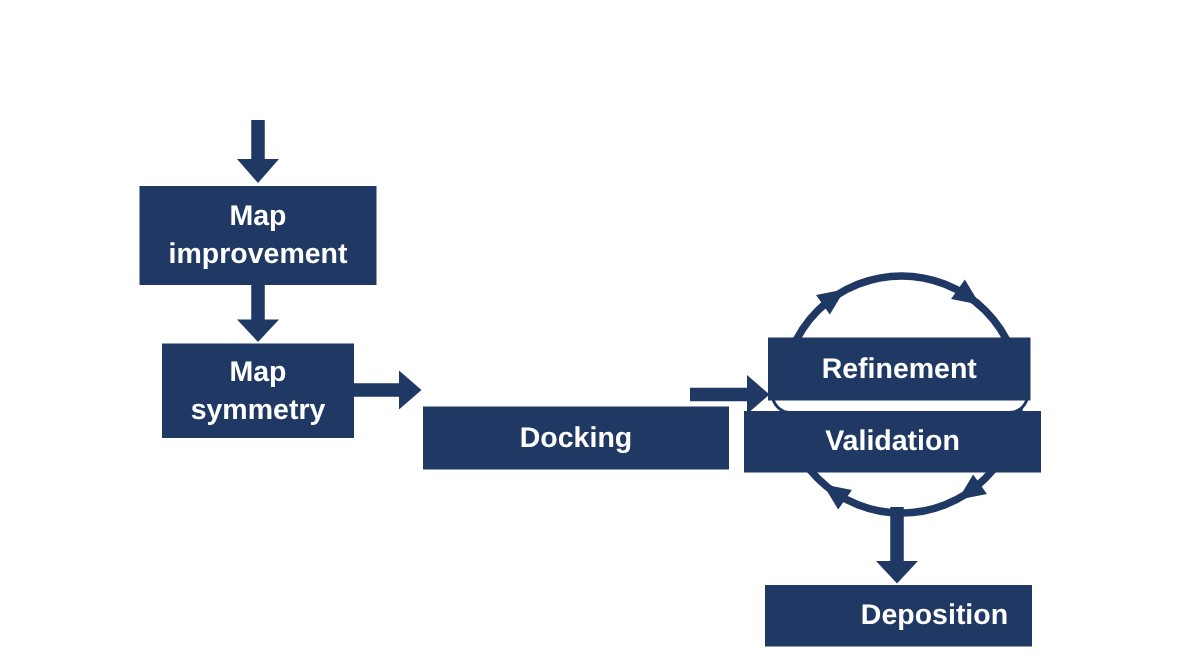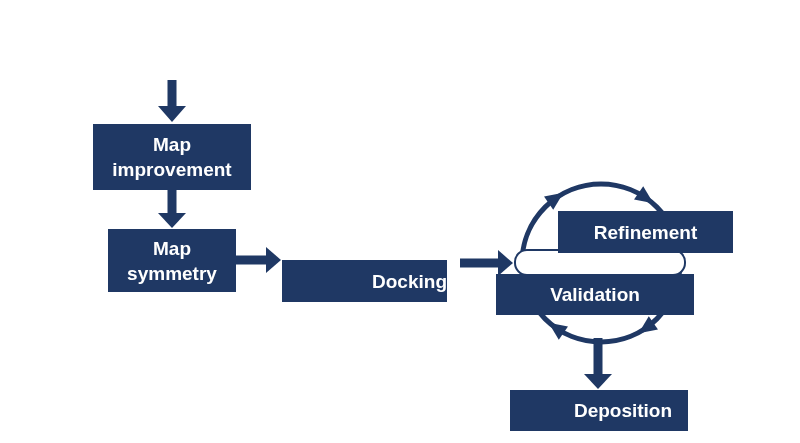--- a/index.html
+++ b/index.html
@@ -31,22 +31,22 @@
     font-size: 19px;
     line-height: 25px;
     white-space: pre-line;
     z-index: 2;
     box-sizing: border-box;
   }
   .node-map-quality    { left: 102px; top: 20px;  width: 141px; height: 63px; }
   .node-map-improvement{ left: 93px;  top: 124px; width: 158px; height: 66px; }
   .node-map-symmetry   { left: 108px; top: 229px; width: 128px; height: 63px; }
   .node-model-building { left: 282px; top: 210px; width: 177px; height: 42px; }
-  .node-docking        { left: 282px; top: 260px; width: 165px; height: 42px; justify-content: flex-end; }
-  .node-refinement     { left: 512px; top: 211px; width: 175px; height: 42px; margin-left: 46px; }
+  .node-docking        { left: 282px; top: 271px; width: 204px; height: 42px; }
+  .node-refinement     { left: 512px; top: 225px; width: 175px; height: 42px; }
   .node-validation     { left: 496px; top: 274px; width: 198px; height: 41px; }
   .node-deposition     { left: 510px; top: 390px; width: 178px; height: 41px; padding-left: 48px; }
   .cycle-pill {
     position: absolute;
     left: 514px; top: 249px;
     width: 172px; height: 27px;
     background: var(--bg);
     border: 2.5px solid var(--navy);
     border-radius: 13px;
     z-index: 1;

